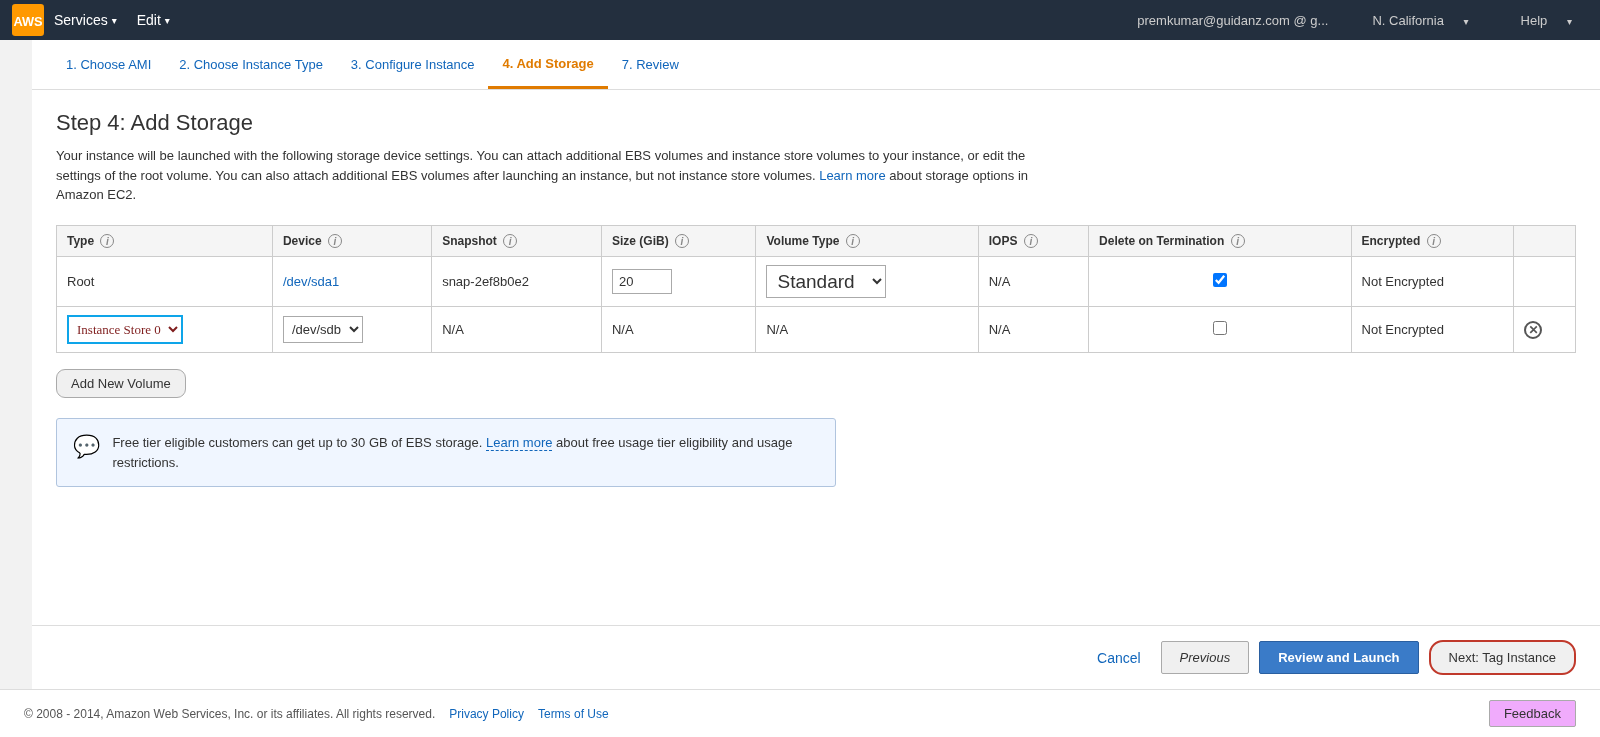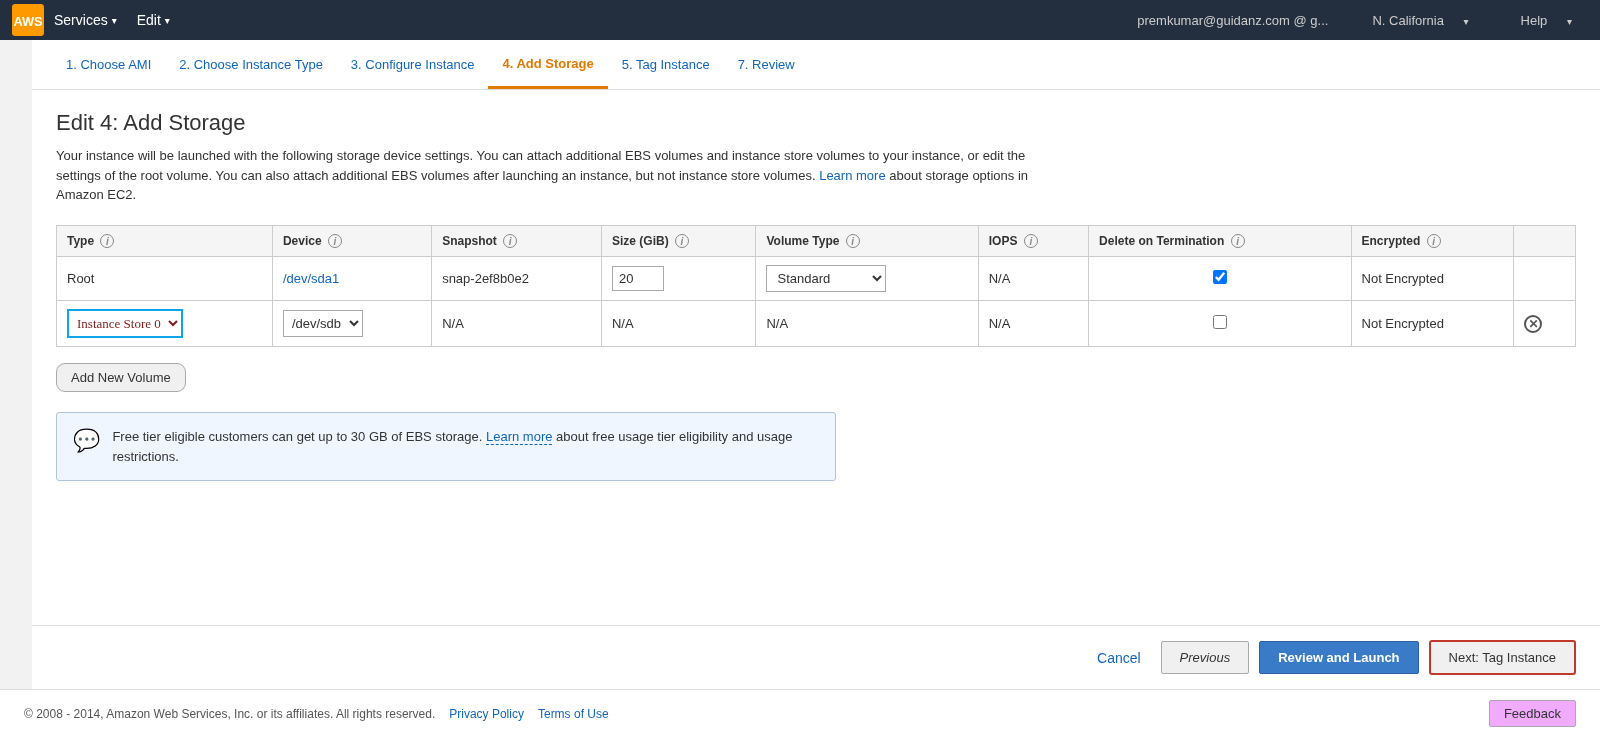--- a/index.html
+++ b/index.html
@@ -116,31 +116,31 @@
       color: #888;
       cursor: pointer;
       margin-left: 3px;
       font-style: italic;
       font-weight: bold;
     }
 
     .device-link { color: #1166bb; text-decoration: none; }
 
     .size-input {
-      width: 52px;
+      width: 60px;
       border: 1px solid #aaa;
       padding: 4px 6px;
       font-size: 13px;
       color: #333;
     }
 
     .volume-type-select {
       border: 1px solid #aaa;
       padding: 4px 6px;
-      font-size: 13px;
+      font-size: 19px;
       background: #fff;
       color: #333;
       width: 120px;
     }
 
     .checkbox-cell { text-align: center; }
     .checkbox-cell input[type="checkbox"] { width: 14px; height: 14px; }
 
     .type-select {
       border: 2px solid #0ea5e9;
@@ -236,21 +236,21 @@
       border-radius: 2px;
       font-weight: bold;
     }
     .btn-next-tag {
       background: #f0f0f0;
       border: 2px solid #c0392b;
       padding: 8px 18px;
       font-size: 13px;
       cursor: pointer;
       color: #333;
-      border-radius: 3px;
+      border-radius: 14px;
     }
 
     
     .footer-bottom {
       background: #fff;
       border-top: 1px solid #ddd;
       padding: 10px 24px;
       display: flex;
       align-items: center;
       font-size: 12px;
@@ -305,27 +305,26 @@
   </div>
 </div>
 
 <div class="main-content">
 
   <div class="wizard-steps">
     <a class="wizard-step">1. Choose AMI</a>
     <a class="wizard-step">2. Choose Instance Type</a>
     <a class="wizard-step">3. Configure Instance</a>
     <a class="wizard-step active">4. Add Storage</a>
-    <a class="wizard-step">5. Tag Instance</a>
     <a class="wizard-step">7. Review</a>
   </div>
 
   <div class="page-body">
 
-    <h1 class="page-title">Edit 4: Add Storage</h1>
+    <h1 class="page-title">Step 4: Add Storage</h1>
 
     <p class="page-description">
       <span>Your instance will be launched with the following storage device settings. You can attach additional EBS volumes and instance store volumes to your instance, or edit the settings of the root volume. You can also attach additional EBS volumes after launching an instance, but not instance store volumes.</span>
       <a href="#">Learn more</a>
       <span> about storage options in Amazon EC2.</span>
     </p>
 
     
     <table class="storage-table">
       <thead>

